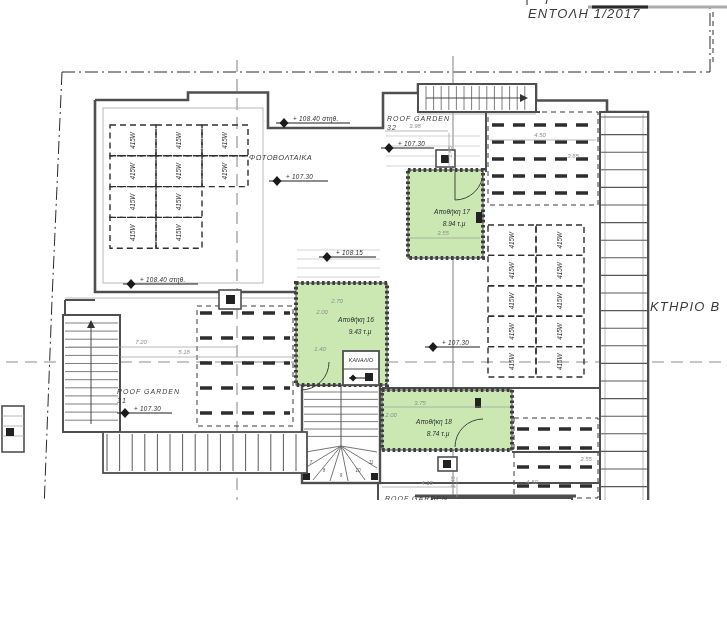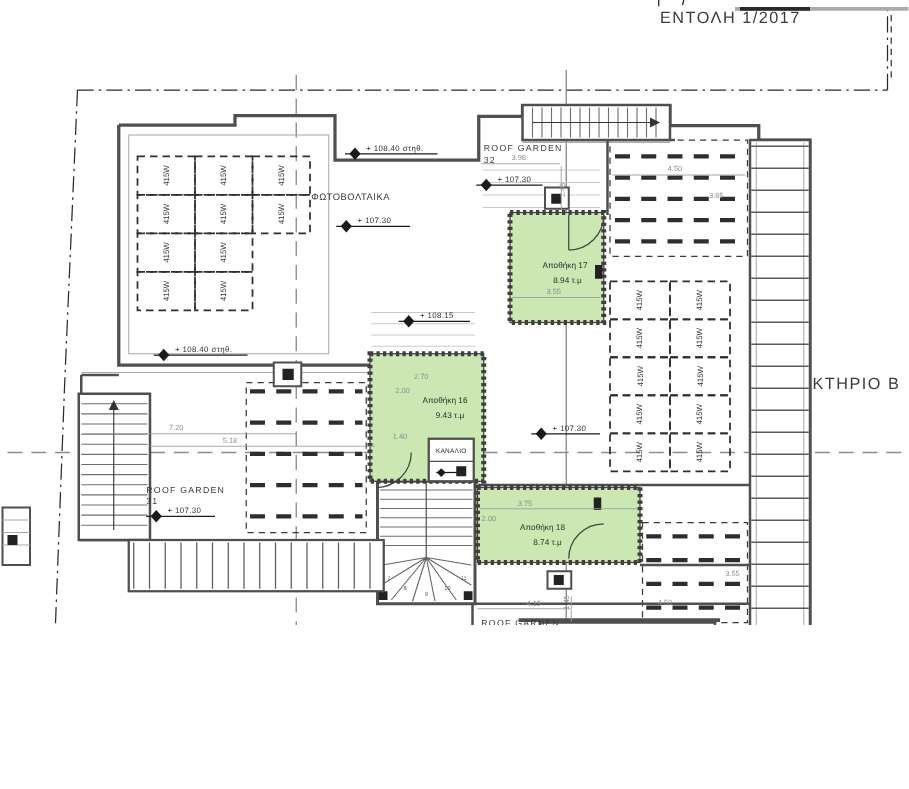--- a/index.html
+++ b/index.html
@@ -1,16 +1,16 @@
 <!DOCTYPE html>
 <html><head>
 <meta charset="utf-8">
 <style>
   html,body{margin:0;padding:0;background:#fff;}
-  .canvas{position:relative;width:727px;height:500px;background:#fff;overflow:hidden;}
+  .canvas{position:relative;width:727px;height:500px;background:#fff;overflow:hidden;font-style:italic;}
   svg{display:block;}
   text{font-family:"Liberation Sans", sans-serif;}
   .t-big{font-size:13px;fill:#3b3b3b;letter-spacing:1.2px;}
   .t-pv{font-size:7.5px;fill:#3b3b3b;letter-spacing:.4px;}
   .t-rg{font-size:7px;fill:#3b3b3b;letter-spacing:1px;}
   .t-room{font-size:6.6px;fill:#2d2d2d;}
   .t-dim{font-size:6px;fill:#8e8e8e;}
   .t-elev{font-size:6.3px;fill:#2d2d2d;letter-spacing:.3px;}
   .t-step{font-size:4.5px;fill:#555;}
   .t-kan{font-size:5.2px;fill:#2d2d2d;letter-spacing:.2px;}

